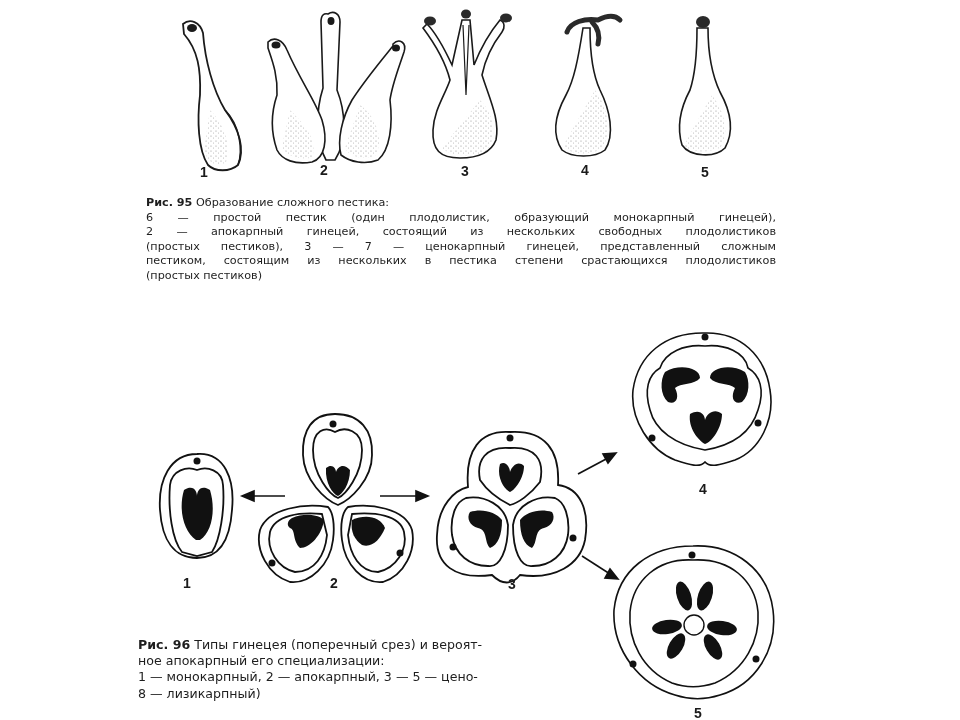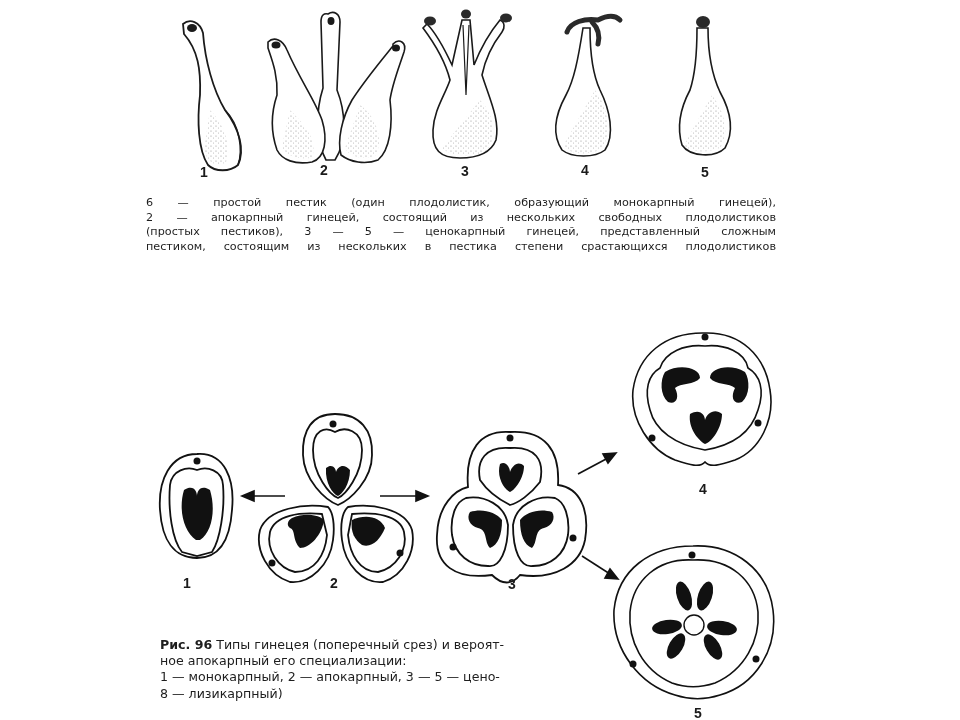--- a/index.html
+++ b/index.html
@@ -4,21 +4,21 @@
 <style>
   html, body { margin: 0; padding: 0; background: #ffffff; }
   body { width: 960px; height: 720px; position: relative; overflow: hidden;
          font-family: "DejaVu Sans", sans-serif; color: #141414; }
   .num { position: absolute; font-family: "Liberation Sans", sans-serif;
          font-weight: bold; font-size: 14px; color: #1a1a1a; }
   .caption { position: absolute; font-family: "DejaVu Sans", sans-serif;
              font-size: 11.2px; line-height: 14.5px; color: #1e1e1e; }
   .caption b { font-weight: bold; }
   .cap95 { left: 146px; top: 196px; width: 630px; text-align: justify; }
-  .cap96 { left: 160px; top: 637px; width: 430px; font-size: 12.6px; line-height: 16.2px; }
+  .cap96 { left: 138px; top: 637px; width: 430px; font-size: 12.6px; line-height: 16.2px; }
   .cap-line { display: block; white-space: nowrap; }
   .just { text-align: justify; text-align-last: justify; }
   svg { position: absolute; left: 0; top: 0; }
 </style>
 </head>
 <body>
 
 <svg width="960" height="720">
   <defs>
     <pattern id="stip" width="5" height="5" patternUnits="userSpaceOnUse">
@@ -152,24 +152,29 @@
 <span class="num" style="left:581px;top:162px;">4</span>
 <span class="num" style="left:701px;top:164px;">5</span>
 
 <span class="num" style="left:183px;top:575px;">1</span>
 <span class="num" style="left:330px;top:575px;">2</span>
 <span class="num" style="left:508px;top:576px;">3</span>
 <span class="num" style="left:699px;top:481px;">4</span>
 <span class="num" style="left:694px;top:705px;">5</span>
 
 <div class="caption cap95">
+  <span class="cap-line">
+    <b>Рис. 95</b>
+    <span>Образование сложного пестика:</span>
+  </span>
   <span class="cap-line just">6 — простой пестик (один плодолистик, образующий монокарпный гинецей),</span>
   <span class="cap-line just">2 — апокарпный гинецей, состоящий из нескольких свободных плодолистиков</span>
-  <span class="cap-line just">(простых пестиков), 3 — 5 — ценокарпный гинецей, представленный сложным</span>
+  <span class="cap-line just">(простых пестиков), 3 — 7 — ценокарпный гинецей, представленный сложным</span>
   <span class="cap-line just">пестиком, состоящим из нескольких в пестика степени срастающихся плодолистиков</span>
+  <span class="cap-line">(простых пестиков)</span>
 </div>
 
 <div class="caption cap96">
   <span class="cap-line">
     <b>Рис. 96</b>
     <span>Типы гинецея (поперечный срез) и вероят-</span>
   </span>
   <span class="cap-line">ное апокарпный его специализации:</span>
   <span class="cap-line">1 — монокарпный, 2 — апокарпный, 3 — 5 — цено-</span>
   <span class="cap-line">8 — лизикарпный)</span>

